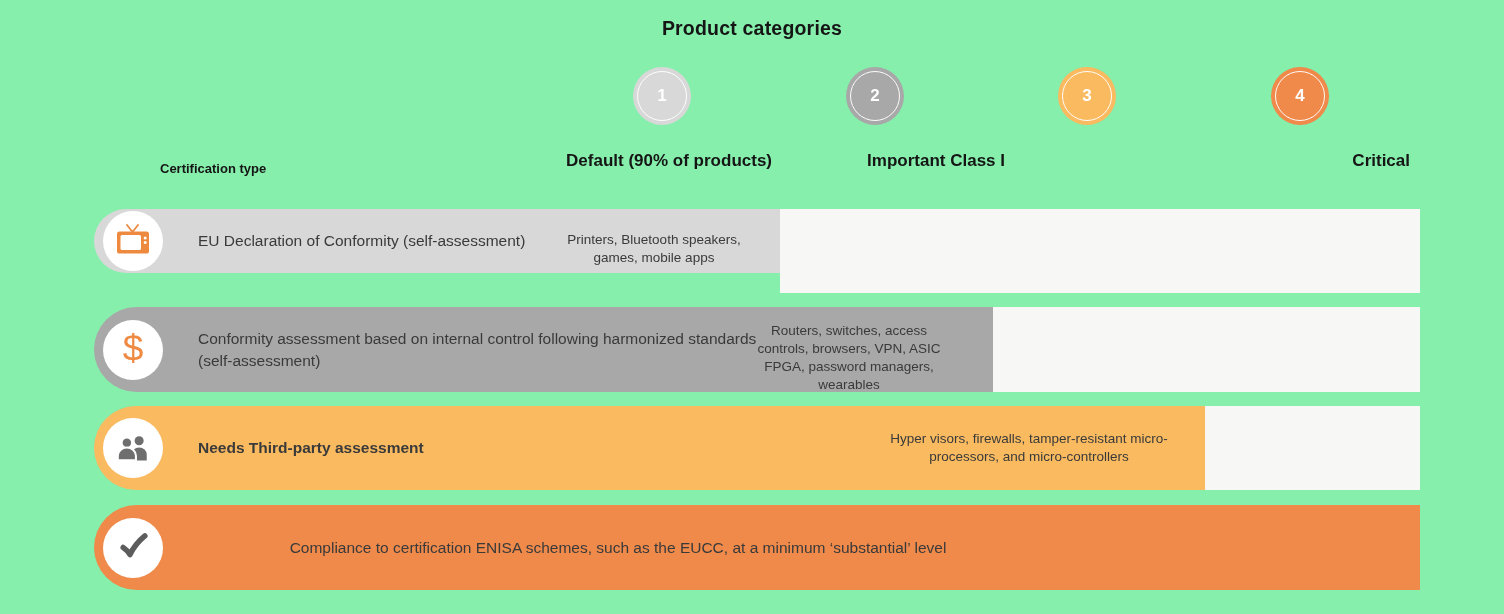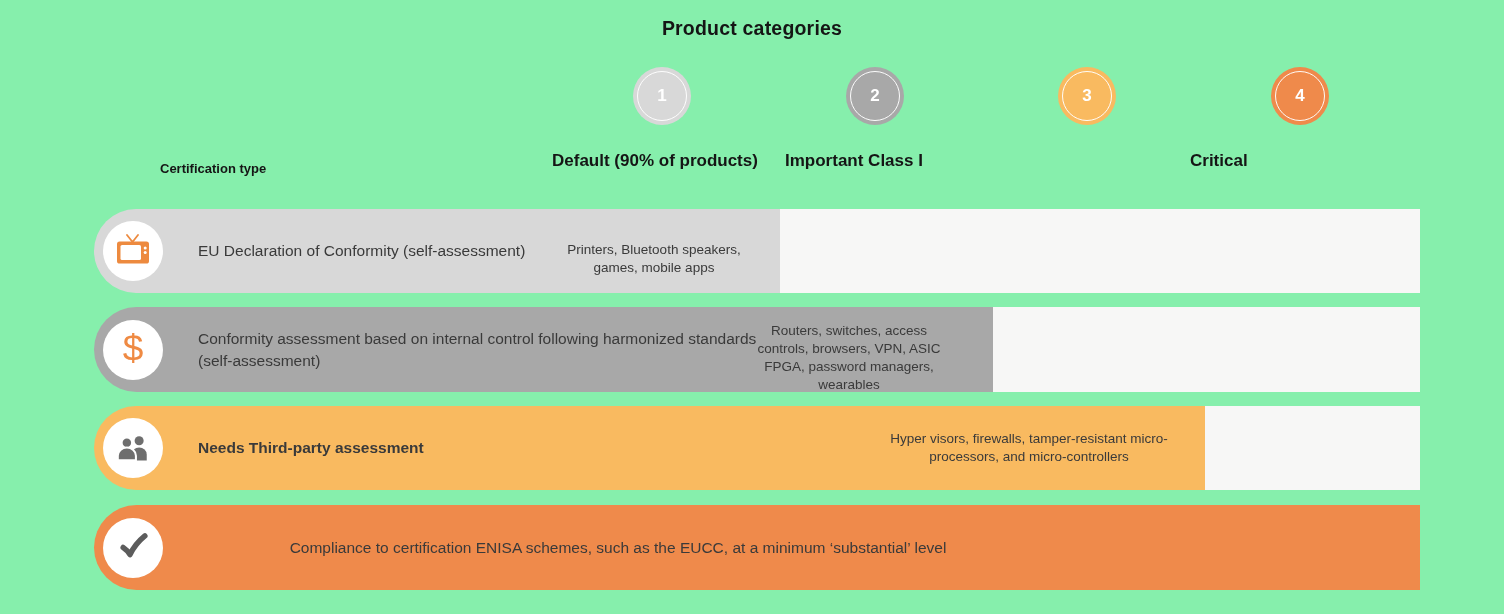--- a/index.html
+++ b/index.html
@@ -17,35 +17,35 @@
     display:flex; align-items:center; justify-content:center;
   }
   .cat-circle .ring {
     position:absolute; left:4px; top:4px; right:4px; bottom:4px;
     border:1.6px solid rgba(255,255,255,0.95); border-radius:50%;
   }
   .cat-circle .num { position:relative; color:#ffffff; font-size:17px; font-weight:700; }
   .c1 { left:633px; } .c2 { left:846px; } .c3 { left:1058px; } .c4 { left:1271px; }
 
   .cat-label {
-    position:absolute; top:148px; width:220px; text-align:left;
+    position:absolute; top:148px; width:220px; text-align:right;
     font-size:17px; font-weight:700; color:#151515; line-height:25px;
   }
   .l1 { left:552px; } .l2 { left:765px;padding-left:20px; } .l3 { left:977px; } .l4 { left:1190px; }
 
   .cert-header {
     position:absolute; top:161px; left:160px; width:300px; text-align:left;
     font-size:13px; font-weight:700; color:#151515;
   }
 
   
   .band {
     position:absolute; left:94px; border-radius:43px 0 0 43px;
   }
-  .band-r1 { top:209px; height:84px; width:686px; }
+  .band-r1 { top:209px; height:64px; width:686px; }
   .band-r2 { top:307px; height:85px; width:899px; }
   .band-r3 { top:406px; height:84px; width:1111px; }
   .band-r4 { top:505px; height:85px; width:1326px; }
 
   .filler { position:absolute; background:#f7f7f6; }
   .fill-r1 { top:209px; left:780px; width:640px; height:84px; }
   .fill-r2 { top:307px; left:993px; width:427px; height:85px; }
   .fill-r3 { top:406px; left:1205px; width:215px; height:84px; }
 
   .icon-circle {

